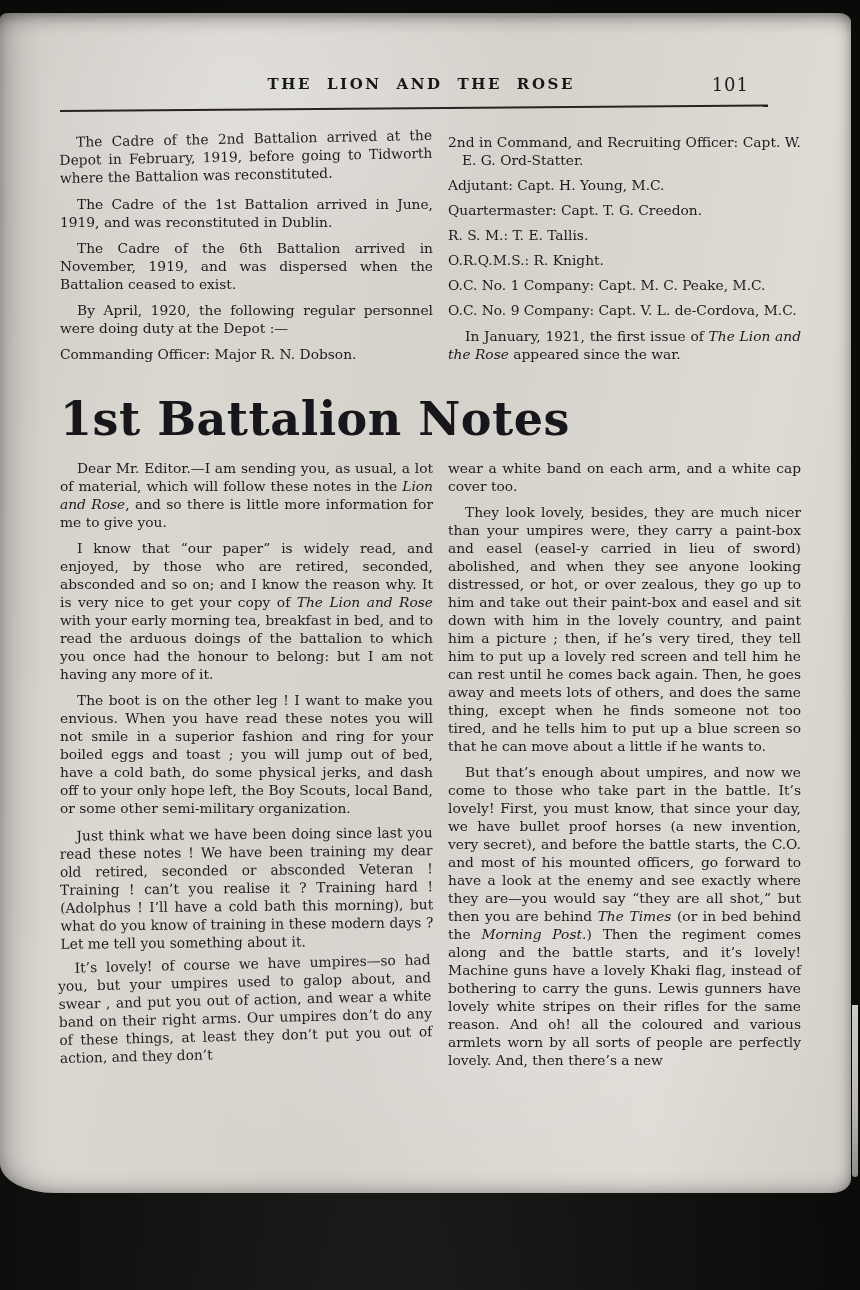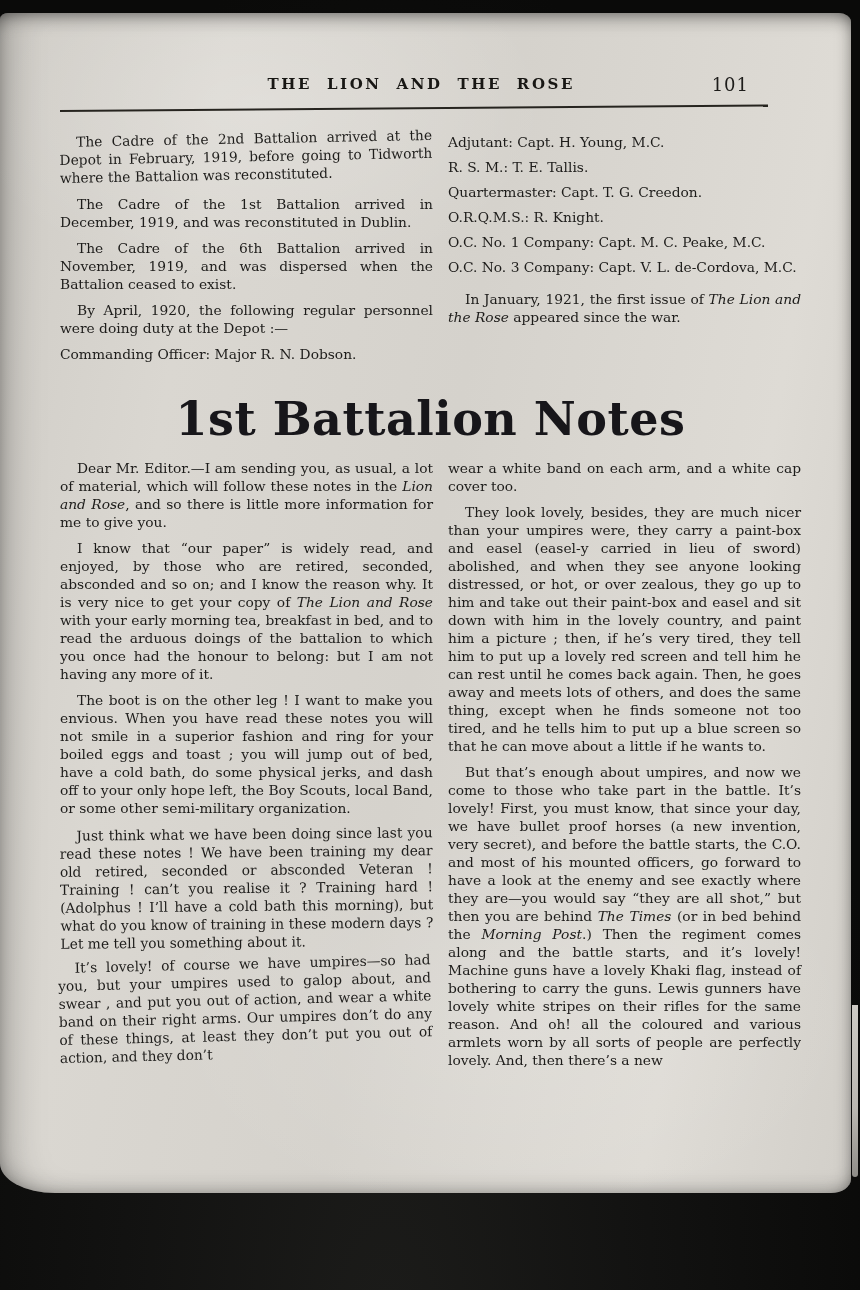--- a/index.html
+++ b/index.html
@@ -46,23 +46,23 @@
     transform: rotate(-0.45deg); transform-origin: left center;
     margin-top: 1px;
   }
   .cols { display: flex; gap: 15px; text-align: justify; }
   .cols.top { margin-top: 21px; }
   .col-l { width: 373px; }
   .col-r { width: 353px; }
   p { margin: 0 0 8px 0; font-size: 13.8px; line-height: 18px; }
   p.indent { text-indent: 17px; }
   p.officer { padding-left: 14px; text-indent: -14px; margin-bottom: 7px; }
-  p.closing { text-indent: 17px; margin-top: 14px; }
+  p.closing { text-indent: 17px; margin-top: 8px; }
   h1 {
-    margin: 24px 0 16px 0; text-align: center;
+    margin: 24px 0 16px 0; 
     font-size: 46px; line-height: 48px; font-weight: bold;
     letter-spacing: 0.5px; color: #17161a;
   }
   em { font-style: italic; }
   .tilt-sm { transform: rotate(-0.55deg); }
   .tilt-md { transform: rotate(-1.1deg); transform-origin: left bottom; }
   .tilt-lg { transform: rotate(-1.35deg); transform-origin: left bottom; }
 </style>
 </head>
 <body>
@@ -72,32 +72,33 @@
 
     <div class="header">
       <span class="journal-title">THE LION AND THE ROSE</span>
       <span class="page-number">101</span>
     </div>
     <div class="rule"></div>
 
     <div class="cols top">
       <div class="col-l">
         <p class="indent tilt-md">The Cadre of the 2nd Battalion arrived at the Depot in February, 1919, before going to Tidworth where the Battalion was reconstituted.</p>
-        <p class="indent">The Cadre of the 1st Battalion arrived in December, 1919, and was reconstituted in Dublin.</p>
+        <p class="indent">The Cadre of the 1st Battalion arrived in June, 1919, and was reconstituted in Dublin.</p>
         <p class="indent">The Cadre of the 6th Battalion arrived in November, 1919, and was dispersed when the Battalion ceased to exist.</p>
         <p class="indent">By April, 1920, the following regular personnel were doing duty at the Depot :—</p>
         <p>Commanding Officer: Major R. N. Dobson.</p>
       </div>
       <div class="col-r">
+        <p class="officer">2nd in Command, and Recruiting Officer: Capt. W. E. G. Ord-Statter.</p>
         <p class="officer">Adjutant: Capt. H. Young, M.C.</p>
+        <p class="officer">Quartermaster: Capt. T. G. Creedon.</p>
         <p class="officer">R. S. M.: T. E. Tallis.</p>
-        <p class="officer">Quartermaster: Capt. T. G. Creedon.</p>
         <p class="officer">O.R.Q.M.S.: R. Knight.</p>
         <p class="officer">O.C. No. 1 Company: Capt. M. C. Peake, M.C.</p>
-        <p class="officer">O.C. No. 3 Company: Capt. V. L. de-Cordova, M.C.</p>
+        <p class="officer">O.C. No. 9 Company: Capt. V. L. de-Cordova, M.C.</p>
         <p class="closing"><span>In January, 1921, the first issue of </span><em>The Lion and the Rose</em><span> appeared since the war.</span></p>
       </div>
     </div>
 
     <h1>1st Battalion Notes</h1>
 
     <div class="cols body">
       <div class="col-l">
         <p class="indent"><span>Dear Mr. Editor.—I am sending you, as usual, a lot of material, which will follow these notes in the </span><em>Lion and Rose</em><span>, and so there is little more information for me to give you.</span></p>
         <p class="indent"><span>I know that “our paper” is widely read, and enjoyed, by those who are retired, seconded, absconded and so on; and I know the reason why.  It is very nice to get your copy of </span><em>The Lion and Rose</em><span> with your early morning tea, breakfast in bed, and to read the arduous doings of the battalion to which you once had the honour to belong: but I am not having any more of it.</span></p>

